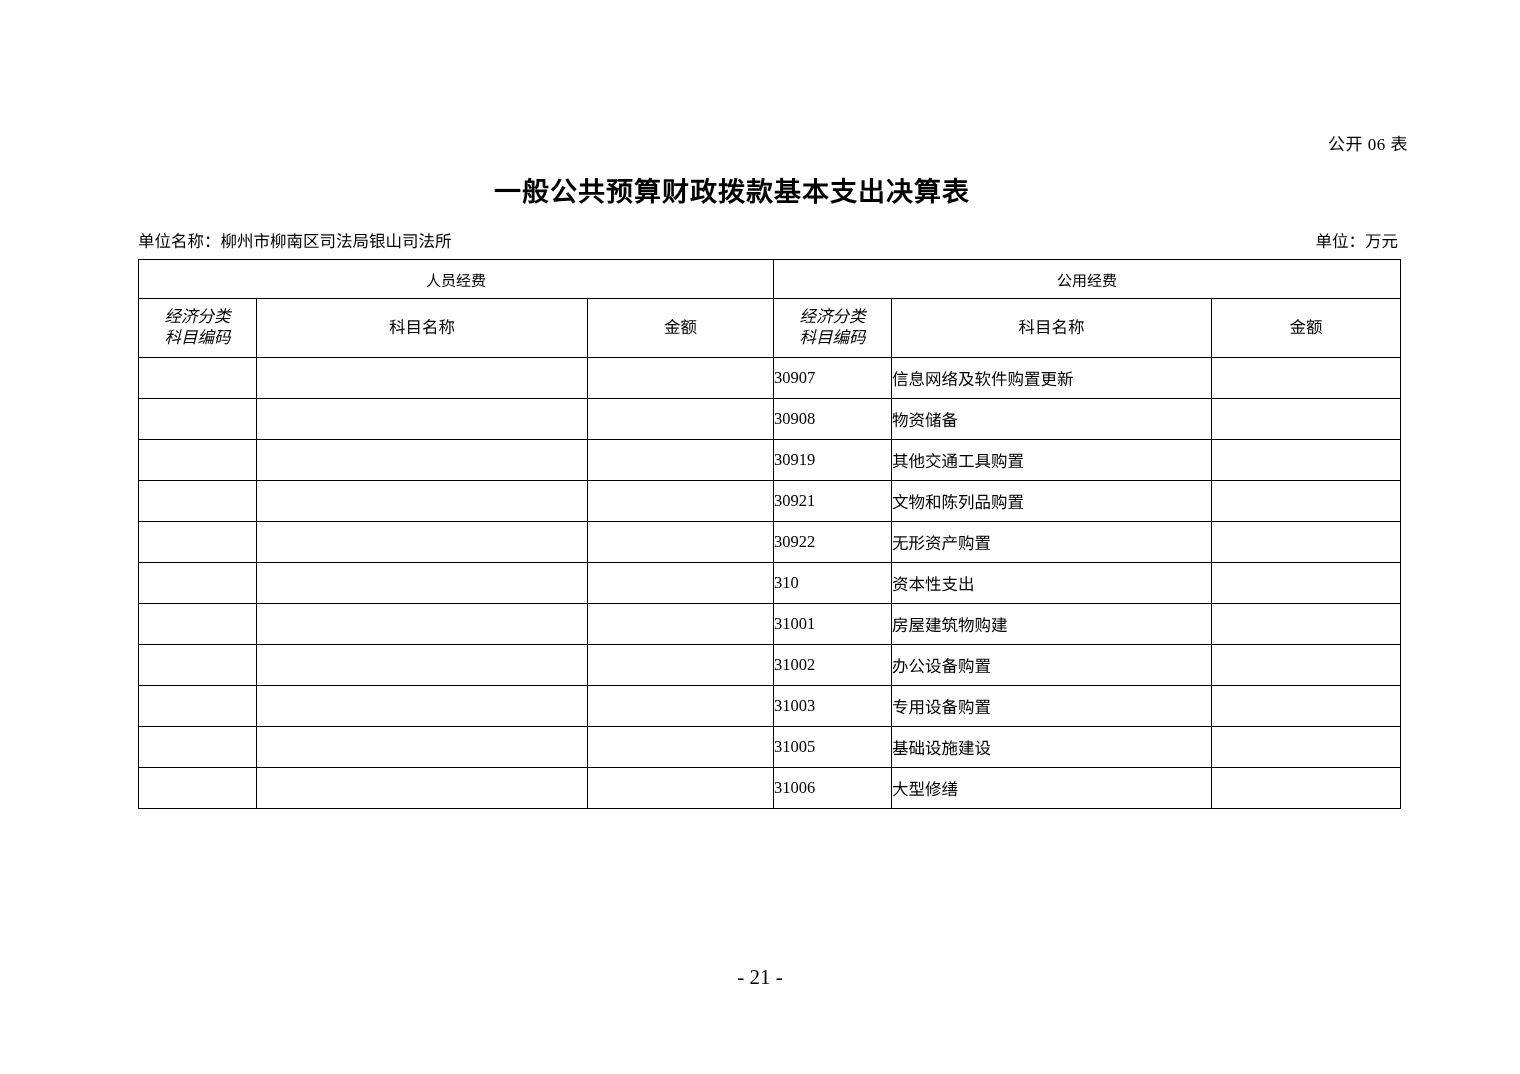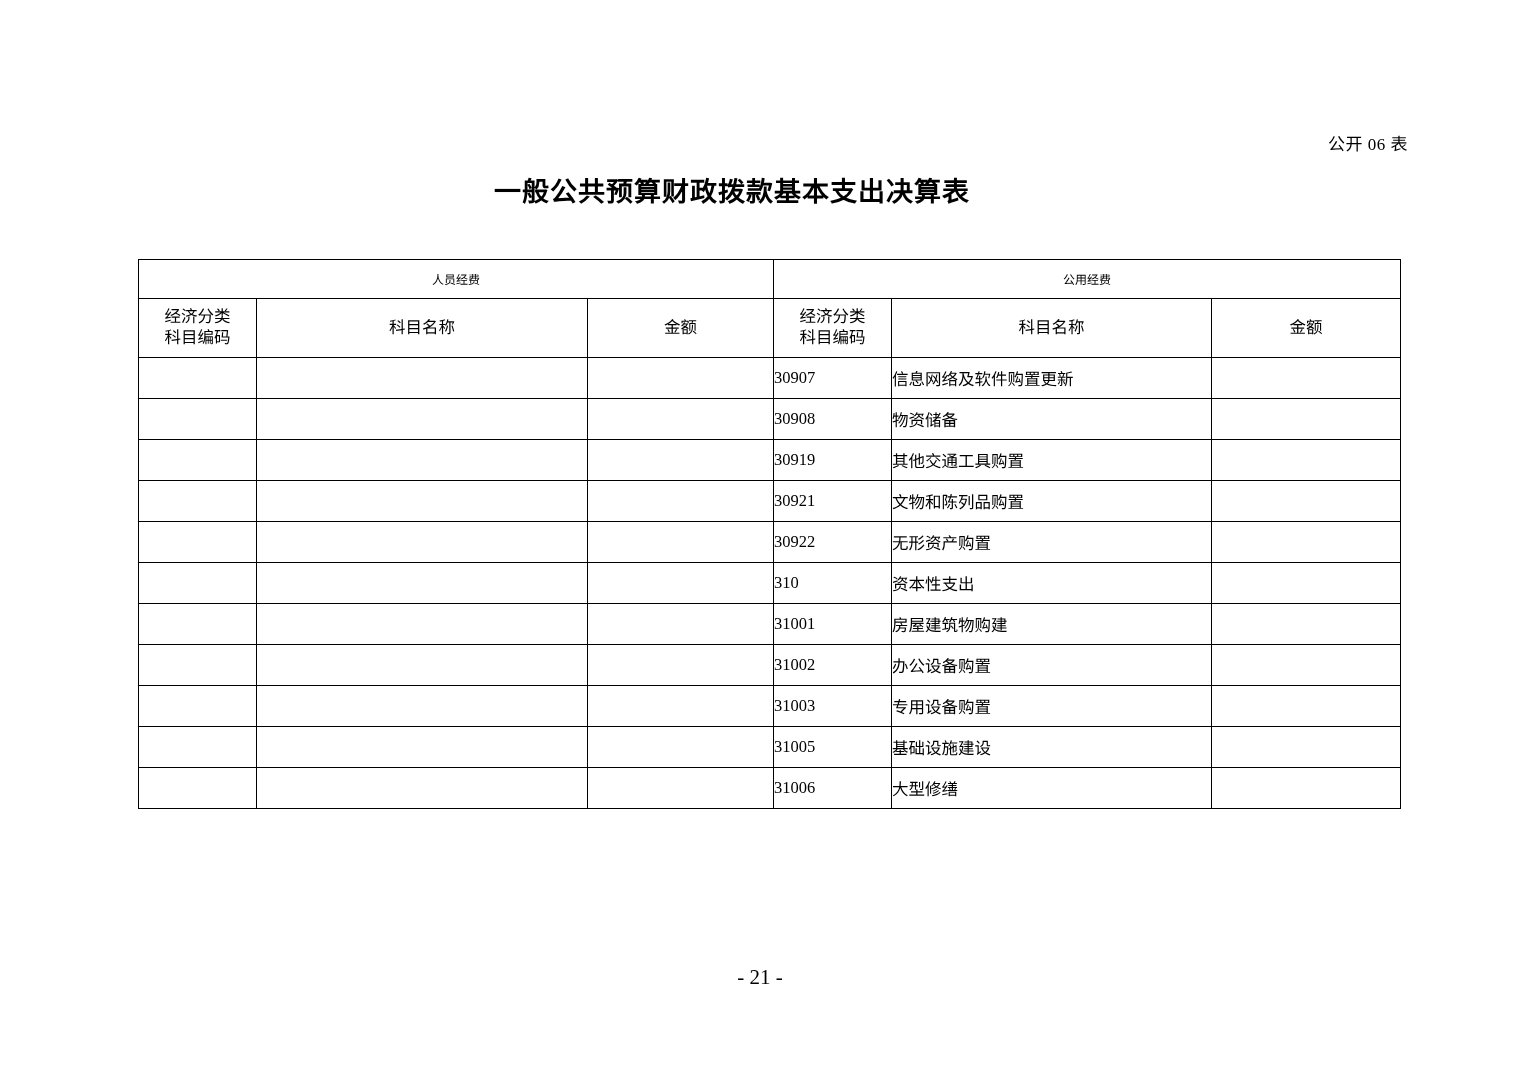--- a/index.html
+++ b/index.html
@@ -63,30 +63,31 @@
   }
   table.main td, table.main th {
     border: 1px solid #000000;
     padding: 0;
     font-weight: normal;
     vertical-align: middle;
   }
   .grp-head {
     height: 38px;
     text-align: center;
-    font-size: 12px;
+    font-size: 15px;
   }
   .col-head {
     height: 58px;
     text-align: center;
     font-size: 16.5px;
     line-height: 1.25;
   }
   .col-head .two-line {
     display: block;
+    font-style: italic;
   }
   td.body-cell {
     height: 40px;
   }
   td.code {
     padding-left: 14px;
     font-size: 16.5px;
   }
   td.name {
     padding-left: 14px;
@@ -107,20 +108,24 @@
 </style>
 </head>
 <body>
 
 <div class="page">
 
   <div class="doc-tag">公开 06 表</div>
 
   <div class="doc-title">一般公共预算财政拨款基本支出决算表</div>
 
+  <div class="meta-row">
+    <div class="meta-left"><span>单位名称：</span><span>柳州市柳南区司法局银山司法所</span></div>
+    <div class="meta-right">单位：万元</div>
+  </div>
 
   <table class="main">
     <colgroup>
       <col style="width:118px">
       <col style="width:331px">
       <col style="width:186px">
       <col style="width:118px">
       <col style="width:320px">
       <col style="width:189px">
     </colgroup>

